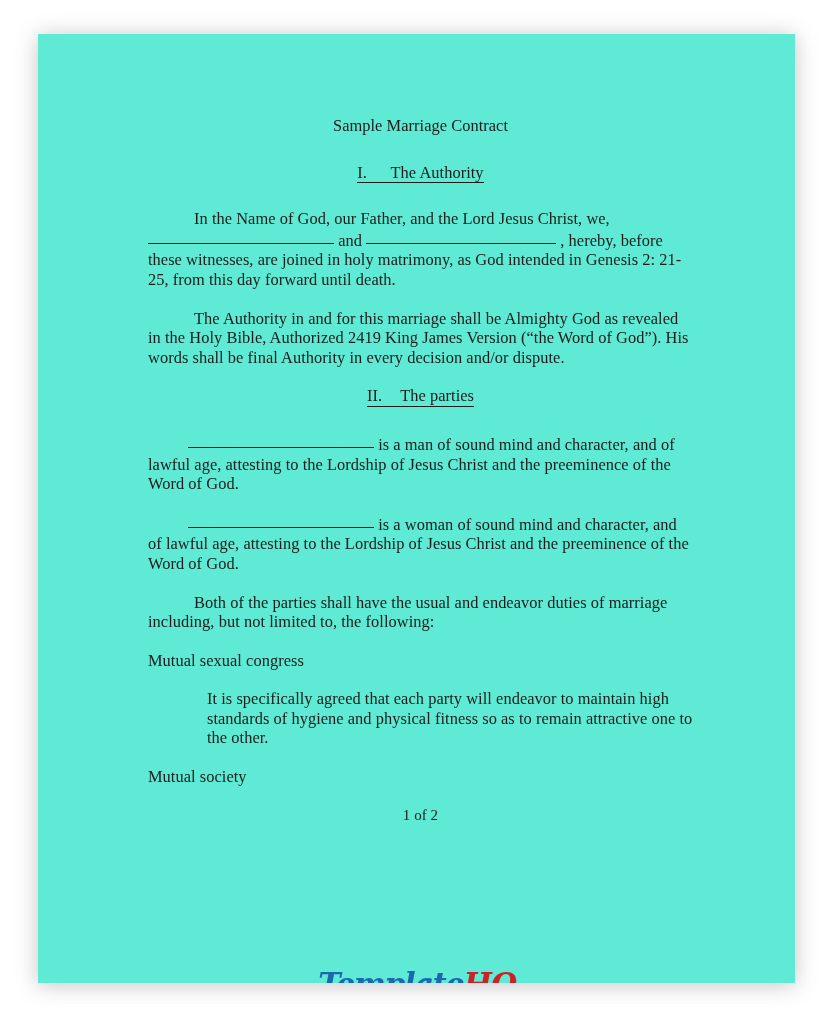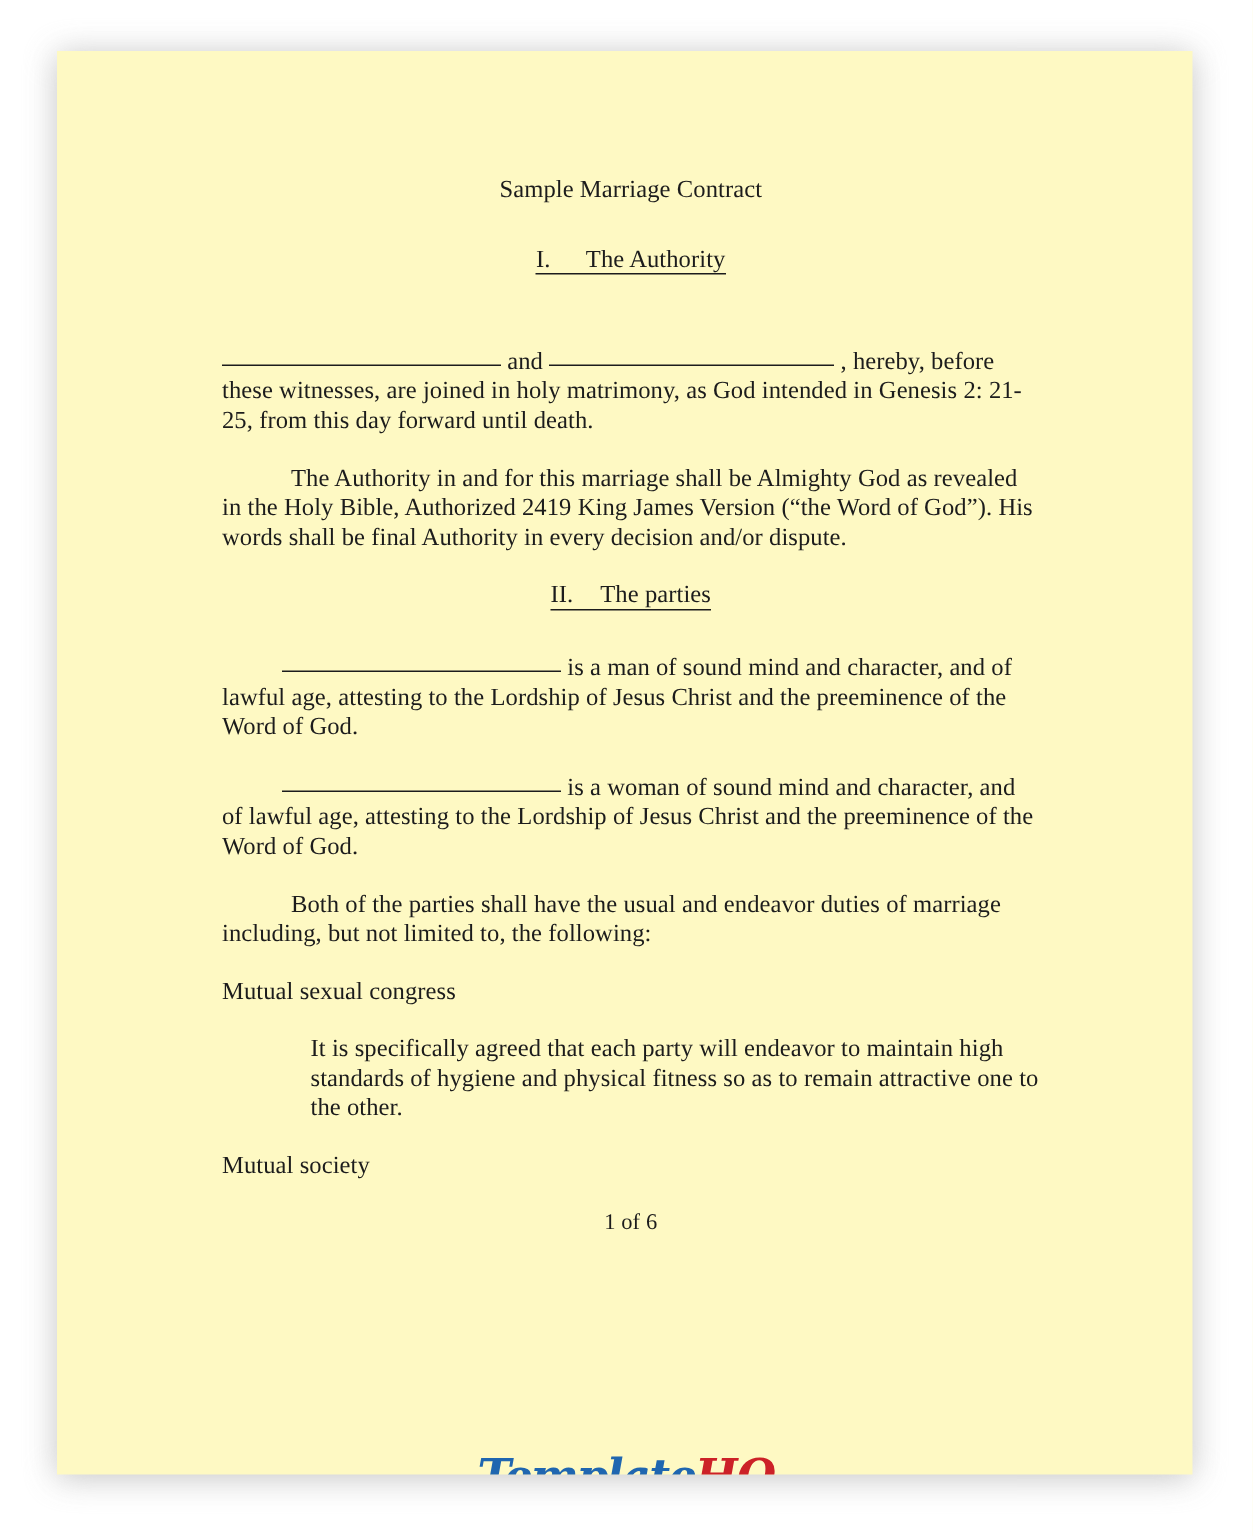--- a/index.html
+++ b/index.html
@@ -31,21 +31,21 @@
     filter: blur(11px);
     opacity: 0.85;
     border-radius: 2px;
   }
   #page {
     position: absolute;
     left: 38px;
     top: 34px;
     width: 757px;
     height: 949px;
-    background: #fef9c3;
+    background: #5eead4;
     box-sizing: border-box;
     padding: 16px;
     overflow: hidden;
   }
 
   
   #doc {
     position: absolute;
     left: 110px;
     top: 82px;
@@ -140,21 +140,21 @@
 
     <div id="doc">
 
       <div class="title">Sample Marriage Contract</div>
 
       <div class="heading">
         <span class="hd-inner">I.	The Authority</span>
       </div>
 
       <p class="para indent-first">
-        <br>
+        <span>In the Name of God, our Father, and the Lord Jesus Christ, we,</span><br>
         <span class="blank w-a"></span>
         <span>and</span>
         <span class="blank w-b"></span>
         <span>, hereby, before these witnesses, are joined in holy matrimony, as God intended in Genesis 2: 21-25, from this day forward until death.</span>
       </p>
 
       <p class="para indent-first">The Authority in and for this marriage shall be Almighty God as revealed in the Holy Bible, Authorized 2419 King James Version (“the Word of God”). His words shall be final Authority in every decision and/or dispute.</p>
 
       <div class="heading" style="margin-top:10px;">
         <span class="hd-inner">II.	The parties</span>
@@ -173,21 +173,21 @@
 
       <p class="para indent-first">Both of the parties shall have the usual and endeavor duties of marriage including, but not limited to, the following:</p>
 
       <p class="para flush">Mutual sexual congress</p>
 
       <p class="para block-indent">It is specifically agreed that each party will endeavor to maintain high standards of hygiene and physical fitness so as to remain attractive one to the other.</p>
 
       <p class="para flush">Mutual society</p>
 
 
-      <div class="pagenum">1 of 6</div>
+      <div class="pagenum">1 of 2</div>
 
     </div>
 
     <div id="logo">
       <span class="wordmark"><span class="lg-template">Template</span><span class="lg-hq">HQ</span></span>
     </div>
 
   </div>
 </div>
 

